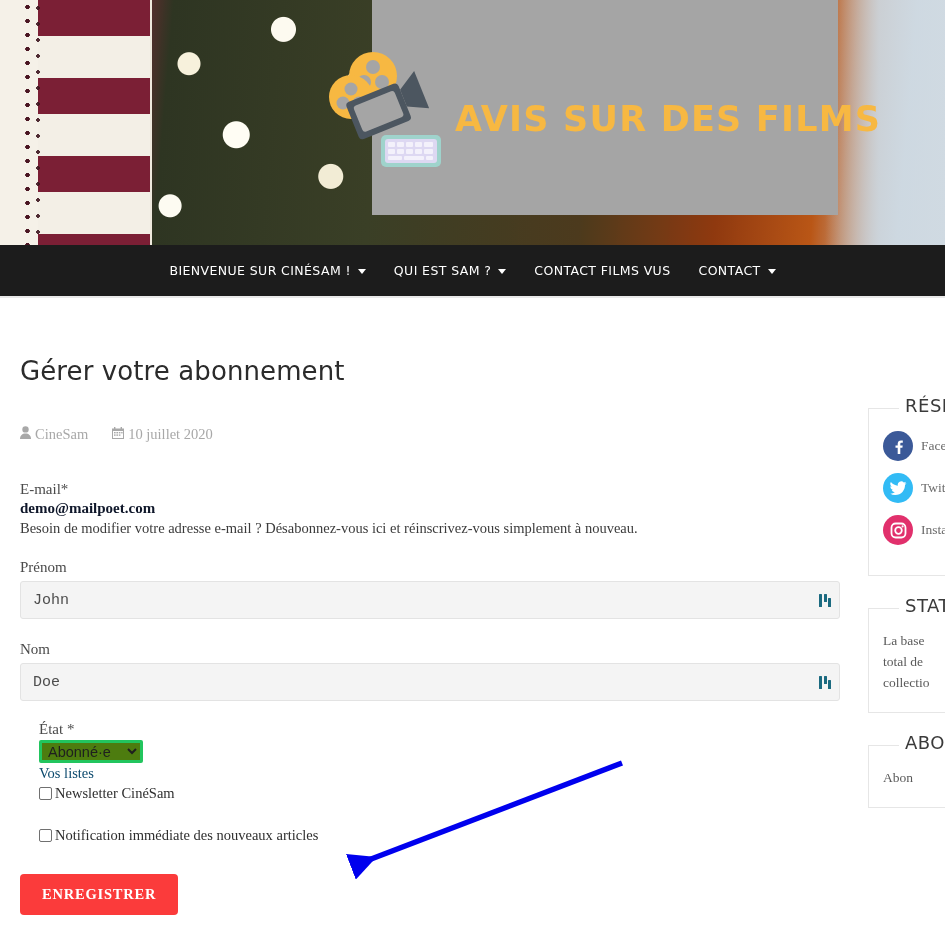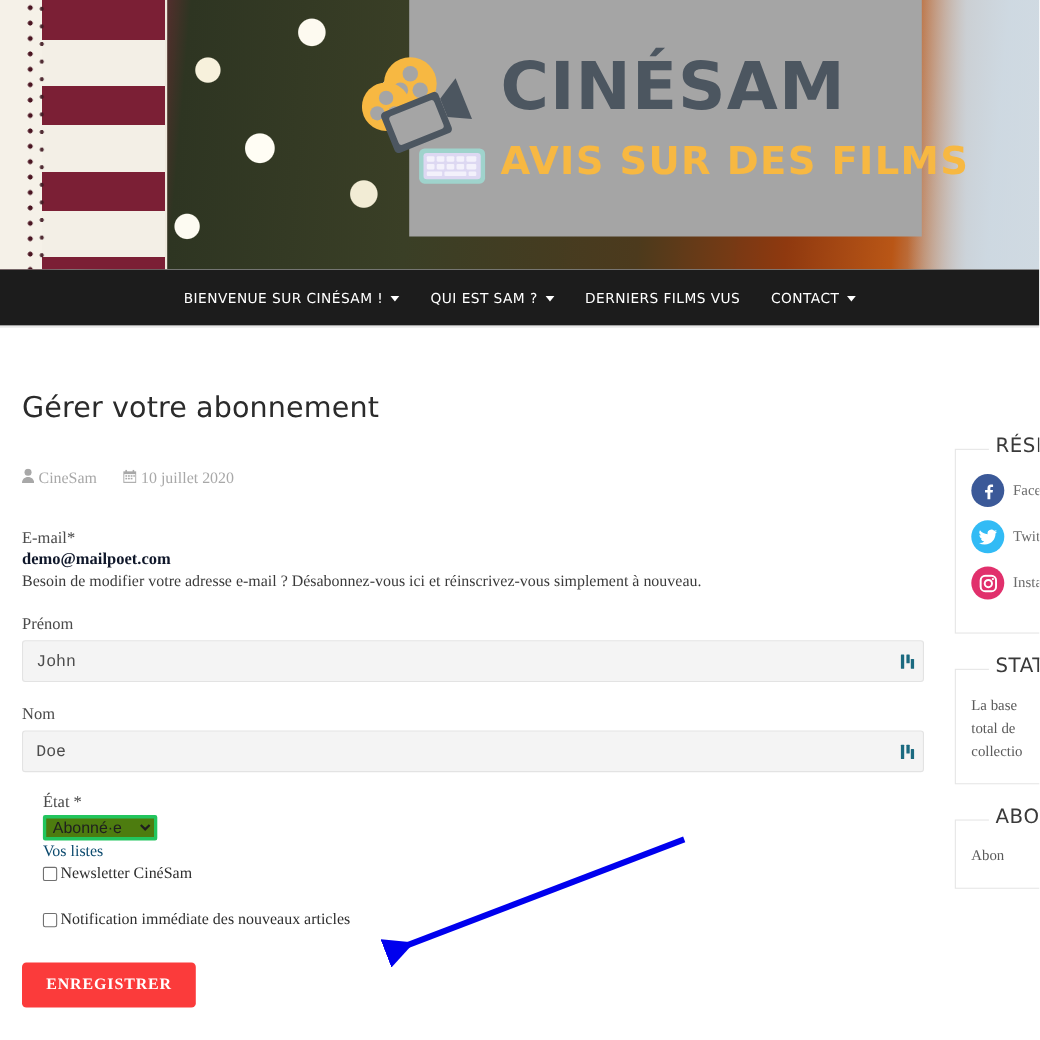--- a/index.html
+++ b/index.html
@@ -274,38 +274,37 @@
                 <rect x="86" y="106" width="7" height="5" rx="1"></rect>
                 <rect x="95" y="106" width="9" height="5" rx="1"></rect>
                 <rect x="59" y="113" width="14" height="4" rx="1"></rect>
                 <rect x="75" y="113" width="20" height="4" rx="1"></rect>
                 <rect x="97" y="113" width="7" height="4" rx="1"></rect>
               </g>
             </g>
           </svg>
         </div>
         <div class="logo-text">
-          <div class="logo-title">CINÉSAM</div>
           <div class="logo-sub">AVIS SUR DES FILMS</div>
         </div>
       </div>
     </div>
   </div>
 
   <nav class="nav">
     <a class="nav-item">
       <span>BIENVENUE SUR CINÉSAM !</span>
       <span class="caret"></span>
     </a>
     <a class="nav-item">
       <span>QUI EST SAM ?</span>
       <span class="caret"></span>
     </a>
     <a class="nav-item">
-      <span>DERNIERS FILMS VUS</span>
+      <span>CONTACT FILMS VUS</span>
     </a>
     <a class="nav-item">
       <span>CONTACT</span>
       <span class="caret"></span>
     </a>
   </nav>
 
   <div class="content-sep"></div>
 
   <main class="main">

